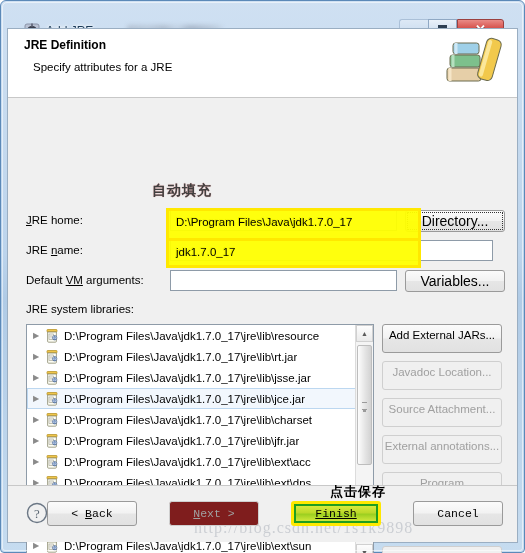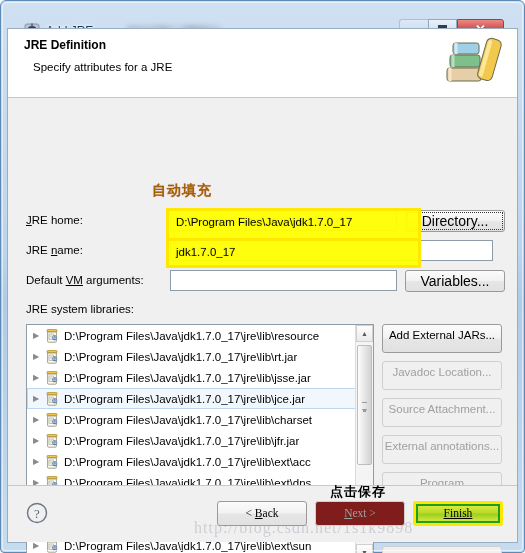--- a/index.html
+++ b/index.html
@@ -228,21 +228,21 @@
     height: 3px;
     background: #ffe800;
   }
 
   #annot-fill {
     position: absolute;
     left: 144px;
     top: 84px;
     font-size: 14px;
     font-weight: bold;
-    color: #a16207;
+    color: #404040;
     letter-spacing: 1px;
     z-index: 6;
     text-shadow: 0 0 1px rgba(200,0,0,.4);
   }
 
   .section-label {
     position: absolute;
     left: 18px;
     font-size: 11.5px;
   }
@@ -386,29 +386,30 @@
     position: absolute;
     right: 14px;
     top: 15px;
     display: flex;
     gap: 8px;
   }
   .foot-btn {
     width: 90px;
     height: 25px;
     box-sizing: border-box;
-    font-family: Liberation Serif, serif;
+    font-family: Liberation Mono, monospace;
     font-size: 11.5px;
     color: #000;
     background: linear-gradient(180deg,#fbfbfb 0%, #f2f2f2 48%, #e6e6e6 52%, #e1e1e1 100%);
     border: 1px solid #9a9a9a;
     border-radius: 3px;
     text-align: center;
     line-height: 23px;
     cursor: default;
+    margin-left: 24px;
   }
   .foot-btn.disabled { color: #a0a0a0; border-color: #cfcfcf; background: #7f1d1d; }
   .foot-btn.finish {
     border: 3px solid #ffe800;
     background: #f0f0f0;
     padding: 0;
     position: relative;
   }
   .foot-btn.finish .inner {
     position: absolute;
@@ -713,17 +714,18 @@
 
       <div id="annot-save">点击保存</div>
       <div id="watermark">http://blog.csdn.net/1s1k9898</div>
 
       <div id="footer-buttons">
         <div class="foot-btn">&lt; <u class="mn">B</u>ack</div>
         <div class="foot-btn disabled"><u class="mn">N</u>ext &gt;</div>
         <div class="foot-btn finish">
           <div class="inner"><u class="mn">Finish</u></div>
         </div>
+        <div class="foot-btn">Cancel</div>
       </div>
     </div>
 
   </div>
 </div>
 
 </body></html>

